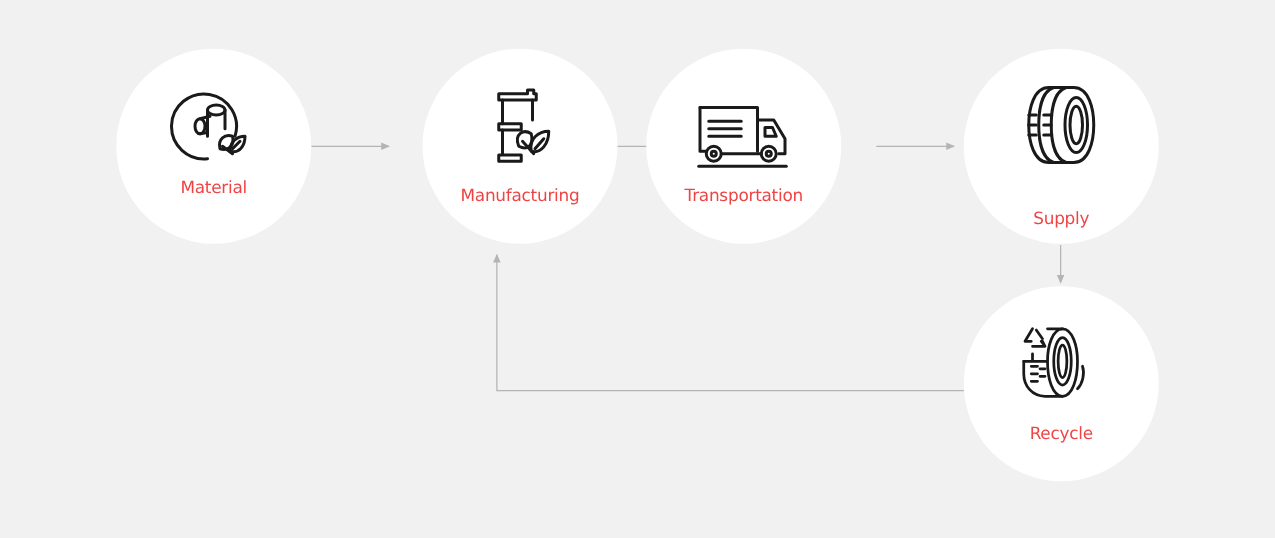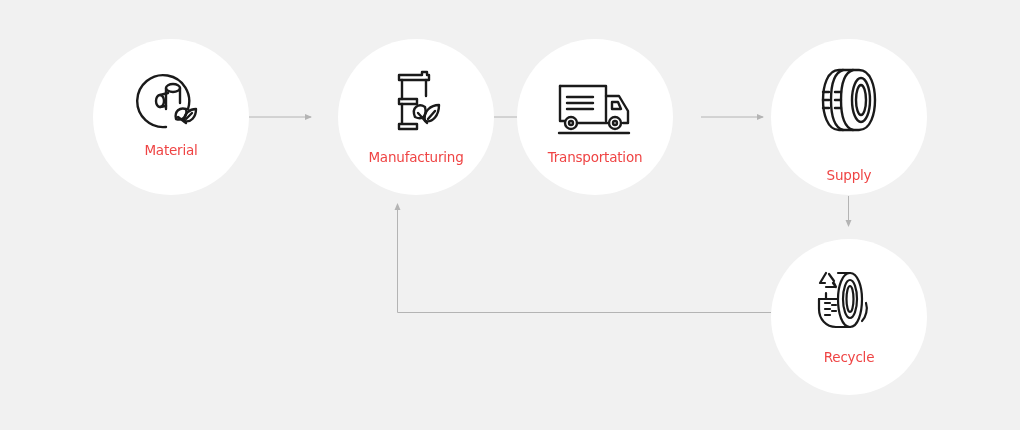--- a/index.html
+++ b/index.html
@@ -76,21 +76,21 @@
     <path d="M22 3 H42 C 54 3, 58 20, 58 33 C 58 46, 54 63, 42 63 H22 C 10 63, 6 46, 6 33 C 6 20, 10 3, 22 3 Z"></path>
     <path d="M26 3 C 16 6, 14 22, 14 33 C 14 44, 16 60, 26 63"></path>
     <path d="M36 3 C 26 6, 24 22, 24 33 C 24 44, 26 60, 36 63"></path>
     <ellipse cx="44" cy="33" rx="9" ry="22"></ellipse>
     <ellipse cx="44" cy="33" rx="5" ry="15"></ellipse>
     <path d="M6 25 H12 M6 33 H12 M6 41 H12 M18 25 H24 M18 33 H24 M18 41 H24"></path>
   </svg>
   <div class="label" style="top:111px;margin-top:18px;">Supply</div>
 </div>
 
-<div class="node" style="left:771px;top:239px;">
+<div class="node" style="left:771px;top:229px;">
   <svg width="66" height="66" viewBox="0 0 66 66" style="top:30px;" fill="none" stroke="#1a1a1a" stroke-width="2.2" stroke-linecap="round" stroke-linejoin="round">
     <path d="M10 4 L4 14 H9 M13 5 L18 12 M20 18 H10 M20 18 L17 14 M18 14 L20 18 L15 18"></path>
     <path d="M22 4 H34"></path>
     <path d="M34 4 C 42 4, 46 18, 46 30 C 46 44, 42 58, 34 58 C 26 58, 22 44, 22 30 C 22 18, 26 4, 34 4 Z"></path>
     <ellipse cx="34" cy="30" rx="7" ry="19"></ellipse>
     <ellipse cx="34" cy="30" rx="3.5" ry="13"></ellipse>
     <path d="M3 30 V40 C 3 50, 10 58, 20 58 H34"></path>
     <path d="M10 24 V30 M3 30 H22 M50 34 C 52 40, 50 48, 46 52"></path>
     <path d="M9 34 H14 M9 40 H14 M9 46 H14 M16 36 H20 M16 42 H20"></path>
   </svg>

